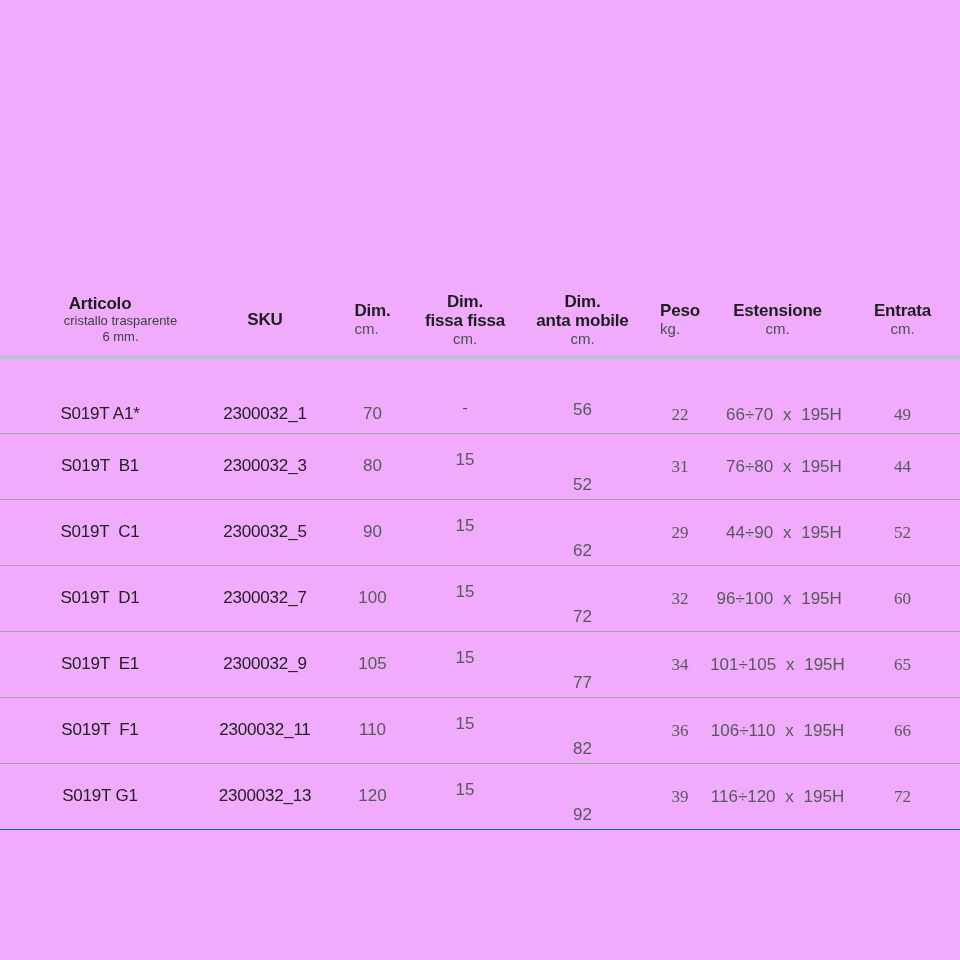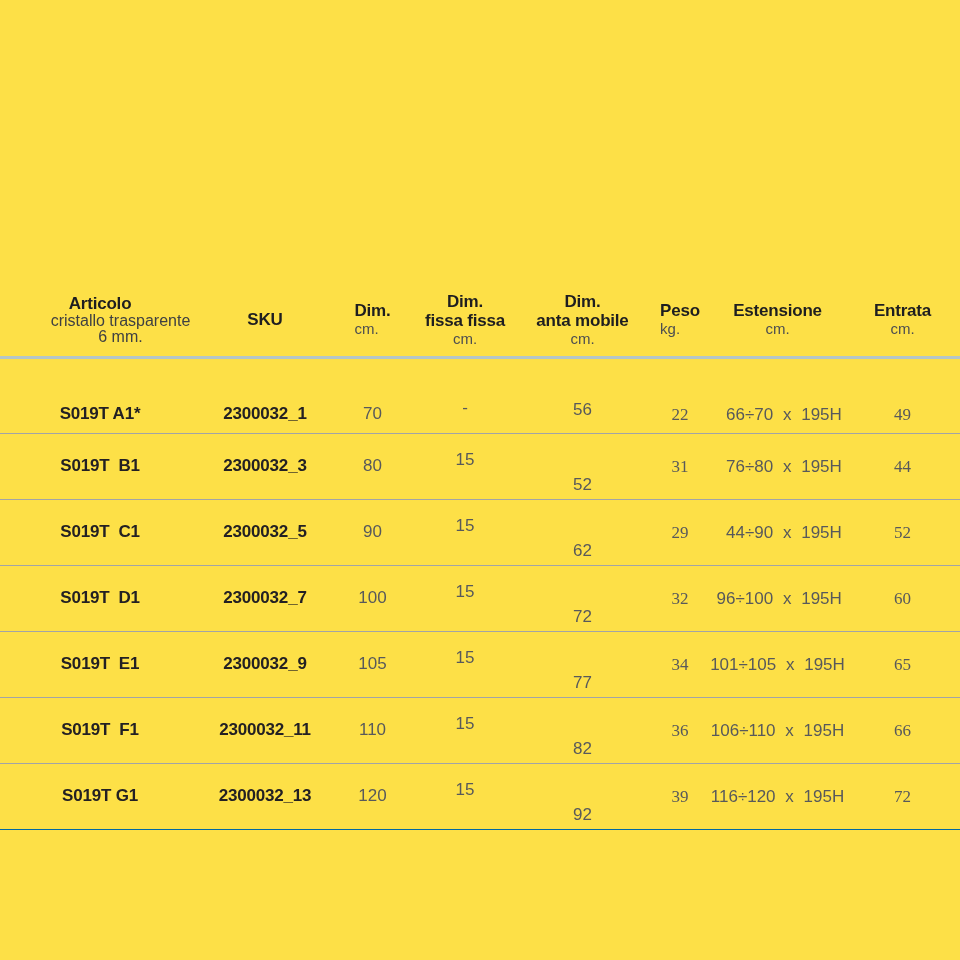--- a/index.html
+++ b/index.html
@@ -6,21 +6,21 @@
   html, body { background: #ffffff; }
   body {
     width: 960px; height: 960px;
     font-family: "Liberation Sans", sans-serif;
     color: #232023;
     position: relative;
     overflow: hidden;
   }
   .page {
     width: 960px; height: 960px;
-    background: #fde047;
+    background: #f0abfc;
     position: relative;
     padding-left: 16px;
   }
   table.spec-table {
     position: absolute;
     top: 288px; left: 0;
     width: 960px;
     border-collapse: collapse;
     table-layout: fixed;
   }
@@ -33,21 +33,21 @@
   }
   .h-title {
     font-weight: 700;
     font-size: 17px;
     line-height: 19px;
     color: #1e1e20;
     letter-spacing: -0.2px;
   }
   .h-sub {
     font-weight: 400;
-    font-size: 16px;
+    font-size: 13px;
     line-height: 16px;
     color: #3f4042;
     margin-left: 41px;
   }
   .h-unit {
     font-weight: 400;
     font-size: 15px;
     line-height: 18px;
     color: #4d4e50;
   }
@@ -62,21 +62,21 @@
   tbody td {
     text-align: center;
     vertical-align: middle;
     font-size: 17px;
   }
   tbody tr:first-child td {
     vertical-align: bottom;
     padding-bottom: 9px;
   }
   td.c-articolo, td.c-sku {
-    font-weight: 700;
+    font-weight: 400;
     color: #232023;
     letter-spacing: -0.2px;
     white-space: pre;
   }
   td.c-dim, td.c-fissa, td.c-mobile, td.c-peso, td.c-est, td.c-entrata {
     color: #58595b;
     font-weight: 400;
   }
   td.c-fissa .val { display: inline-block; transform: translateY(-6px); }
   td.c-mobile .val { display: inline-block; transform: translateY(-4px); margin-top: 45px; }

